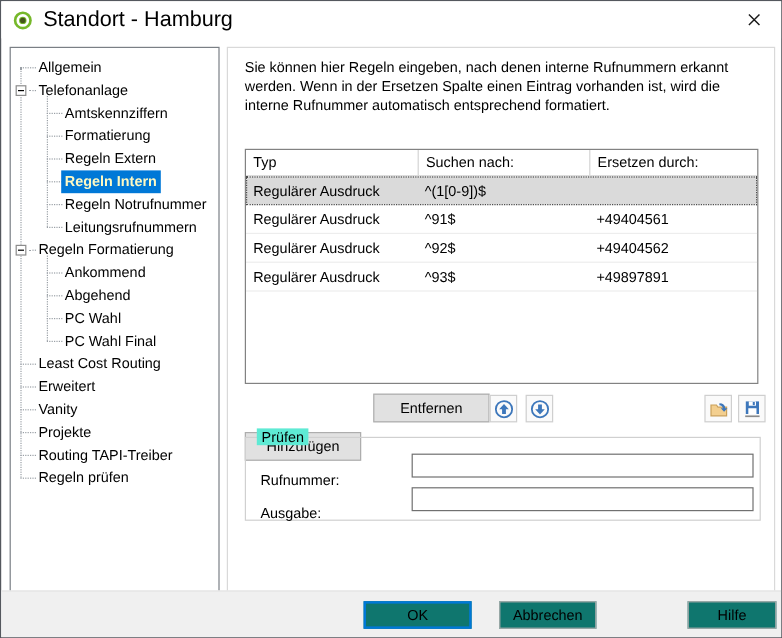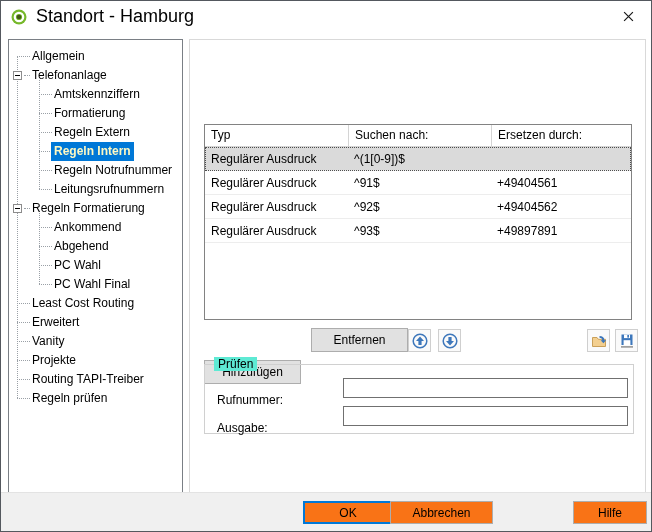--- a/index.html
+++ b/index.html
@@ -67,24 +67,24 @@
   .gbox{position:absolute;left:14px;top:324px;width:430px;height:70px;border:1px solid #d0d0d0;box-sizing:border-box;}
   .gtitle{position:absolute;left:9px;top:-8px;background:#5eead4;padding:0 4px;}
   .glabel{position:absolute;left:12px;margin-top:12px;}
   .gl1{top:16px;} .gl2{top:44px;}
   .ginput{position:absolute;left:138px;width:285px;height:20px;background:#fff;border:1px solid #707070;
     box-sizing:border-box;font-family:"Liberation Sans",sans-serif;font-size:12px;padding:1px 4px;}
   .gi1{top:13px;} .gi2{top:41px;}
 
   
   .footer{position:absolute;left:0;right:0;bottom:0;height:38px;background:#f0f0f0;border-top:1px solid #e3e3e3;}
-  .fbtn{position:absolute;top:8px;height:23px;background:#f97316;border:1px solid #adadad;
+  .fbtn{position:absolute;top:8px;height:23px;background:#0f766e;border:1px solid #adadad;
     font-family:"Liberation Sans",sans-serif;font-size:12px;color:#000;cursor:pointer;box-sizing:border-box;}
   .btn-ok{left:302px;width:90px;border:2px solid #0078d7;}
-  .btn-cancel{left:389px;width:103px;}
+  .btn-cancel{left:415px;width:81px;}
   .btn-help{left:572px;width:74px;text-align:center;}
 </style>
 </head>
 <body>
 
 <div class="dialog">
 
   <div class="titlebar">
     <svg class="appicon" viewBox="0 0 16 16">
       <circle cx="8" cy="8" r="7.5" fill="#76b82a"></circle>
@@ -159,20 +159,21 @@
       </div>
     <div class="trow lvl0">
         <span class="tlabel">Routing TAPI-Treiber</span>
       </div>
     <div class="trow lvl0">
         <span class="tlabel">Regeln prüfen</span>
       </div>
   </div>
 
   <div class="rpanel">
+    <div class="intro">Sie können hier Regeln eingeben, nach denen interne Rufnummern erkannt werden. Wenn in der Ersetzen Spalte einen Eintrag vorhanden ist, wird die interne Rufnummer automatisch entsprechend formatiert.</div>
 
     <div class="rtable">
       <div class="thead">
         <div class="th c0">Typ</div>
         <div class="th c1">Suchen nach:</div>
         <div class="th c2">Ersetzen durch:</div>
       </div>
       <div class="trr rsel">
         <div class="td c0">Regulärer Ausdruck</div>
         <div class="td c1">^(1[0-9])$</div>

